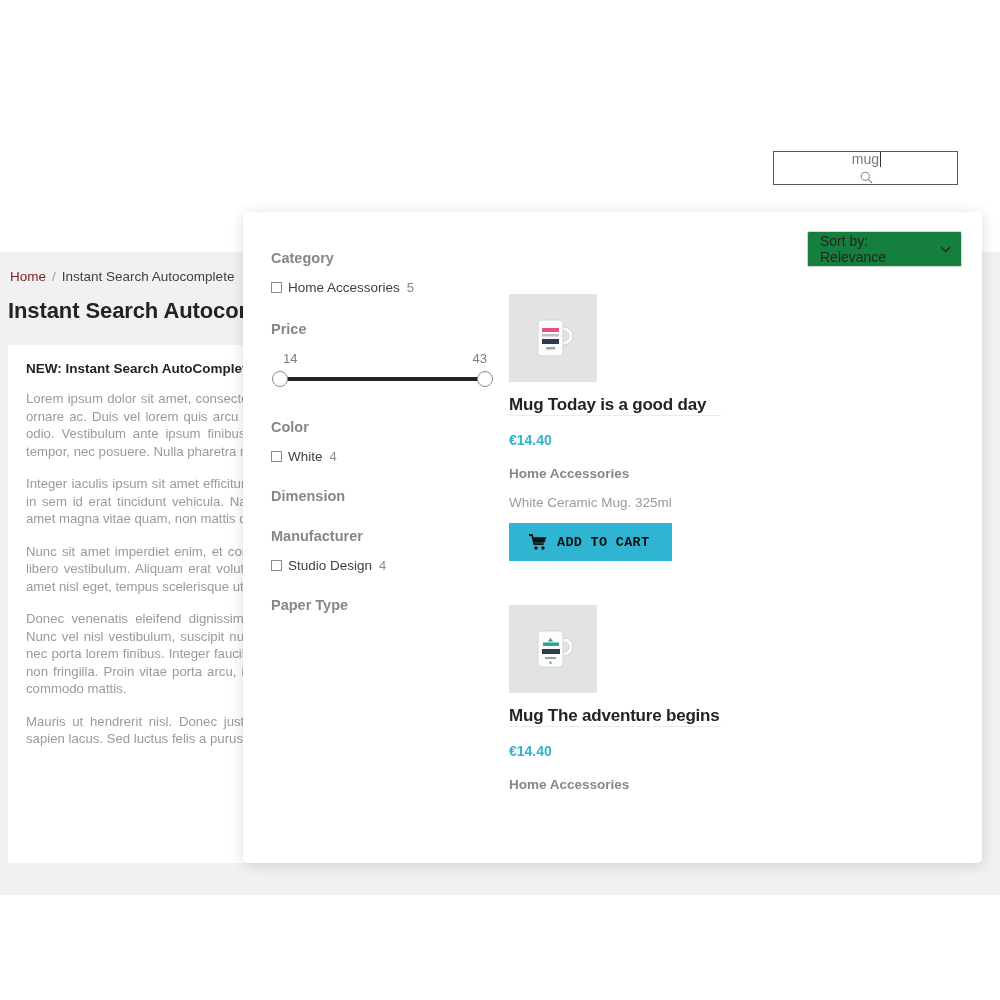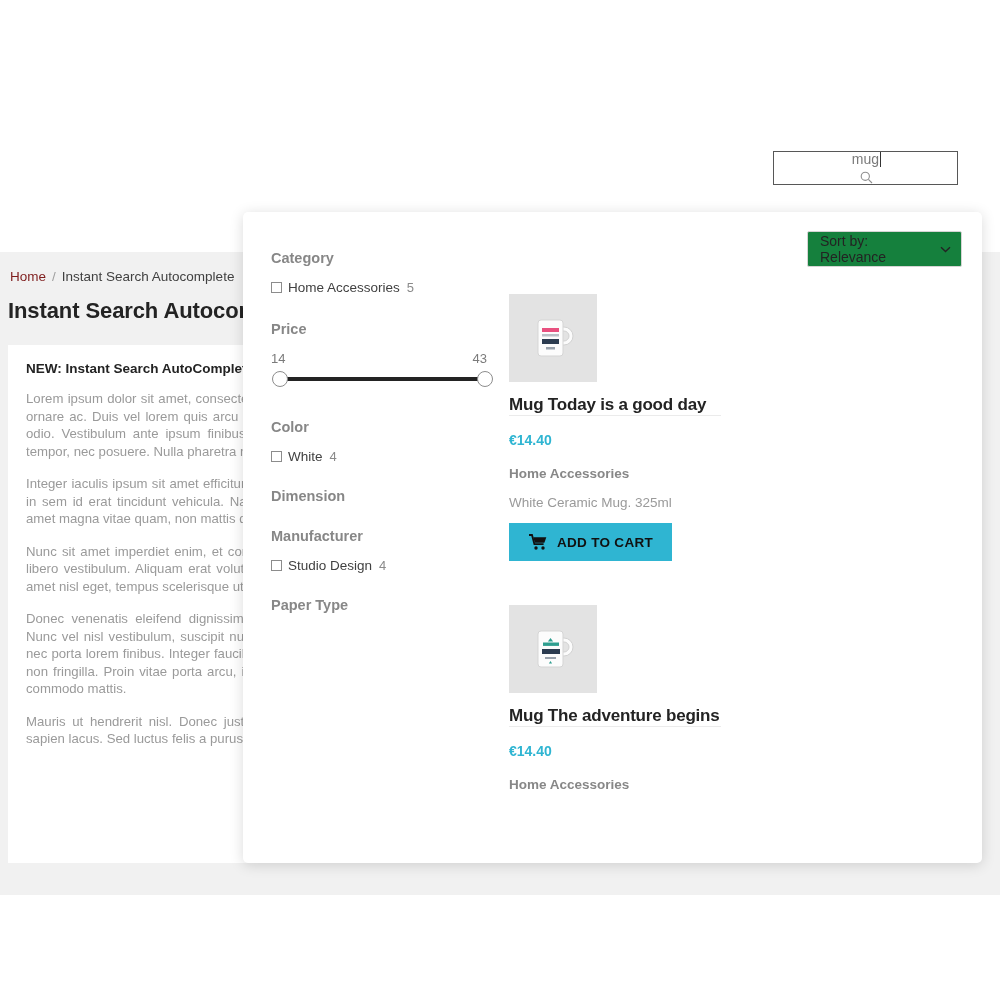--- a/index.html
+++ b/index.html
@@ -118,21 +118,21 @@
     width: 11px; height: 11px; border: 1px solid #8c8c8c;
     background: #fff; margin-right: 6px; flex: none;
   }
   .filter-row .cnt { color: #8a8a8a; margin-left: 7px; font-size: 13px; }
 
   
   .slider-wrap { position: relative; height: 42px; width: 220px; }
   .slider-val {
     position: absolute; top: 0; font-size: 13px; color: #7b7b7b;
   }
-  .slider-val.lo { left: 0px; }
+  .slider-val.lo { left: 12px; }
   .slider-val.hi { right: 4px; }
   .slider-track {
     position: absolute; top: 26px; left: 9px; width: 205px; height: 4px;
     background: #232323; border-radius: 2px;
   }
   .slider-handle {
     position: absolute; top: 20px; width: 16px; height: 16px;
     background: #ffffff; border: 1px solid #8d8d8d; border-radius: 50%;
   }
   .slider-handle.lo { left: 1px; }
@@ -168,20 +168,21 @@
   .p-desc {
     font-size: 13.5px; color: #9a9a9a; margin-top: 14px;
   }
   .add-cart {
     margin-top: 13px; width: 163px; height: 38px;
     background: #2fb5d2;
     display: flex; align-items: center; gap: 10px;
     padding-left: 20px;
     font-size: 13.5px; font-weight: bold; color: #111111;
     letter-spacing: .3px;
+    font-family: Liberation Mono, monospace;
   }
   .cart-ico { width: 18px; height: 16px; flex: none; }
   .cart-ico svg { display: block; }
 </style>
 </head>
 <body>
 
 <div id="root">
 
   <div class="bg-top-white"></div>

